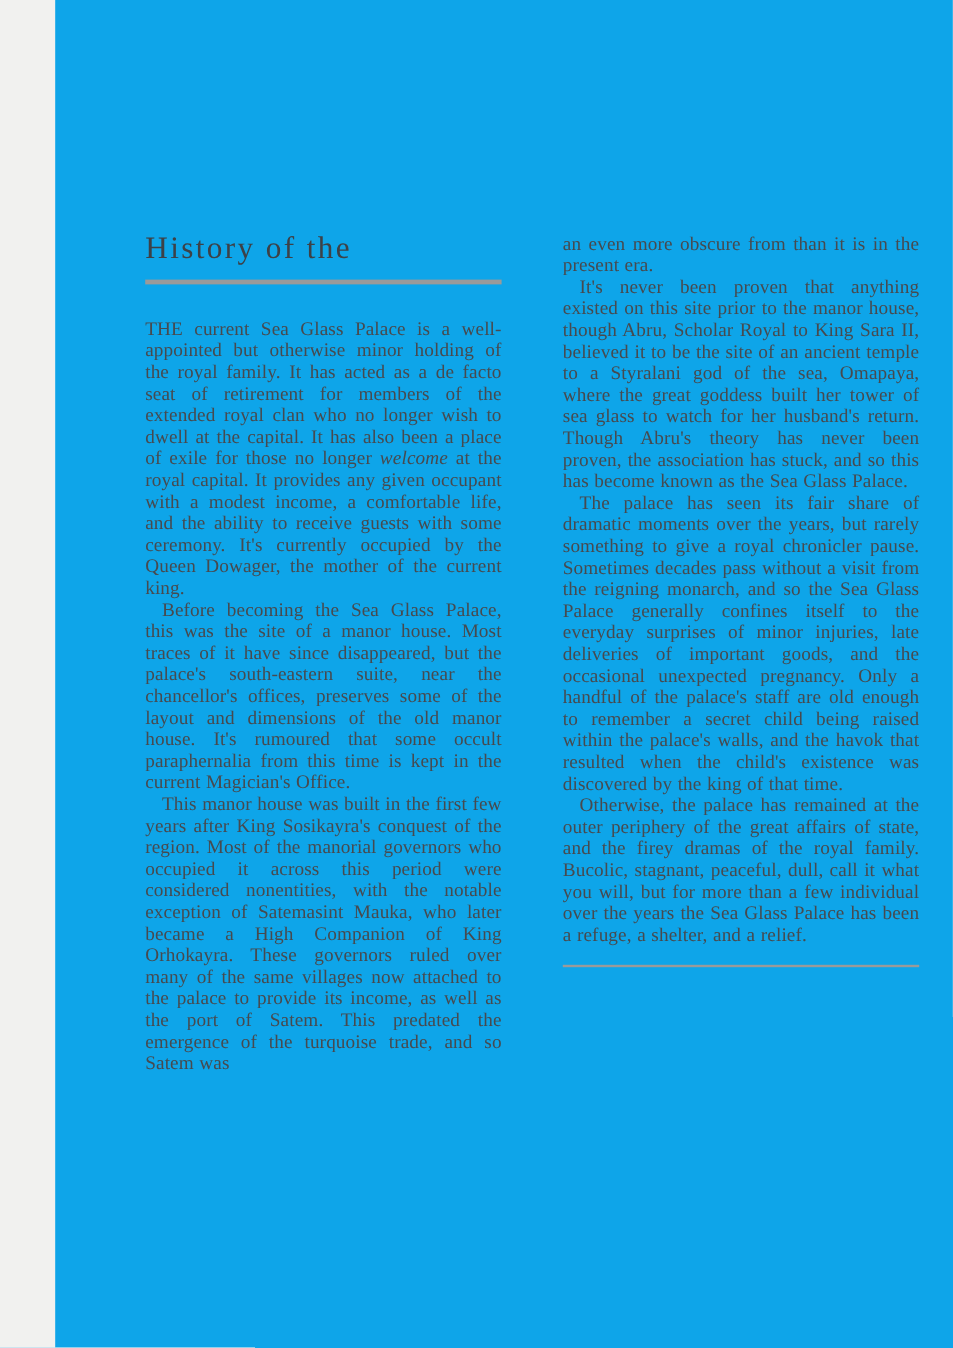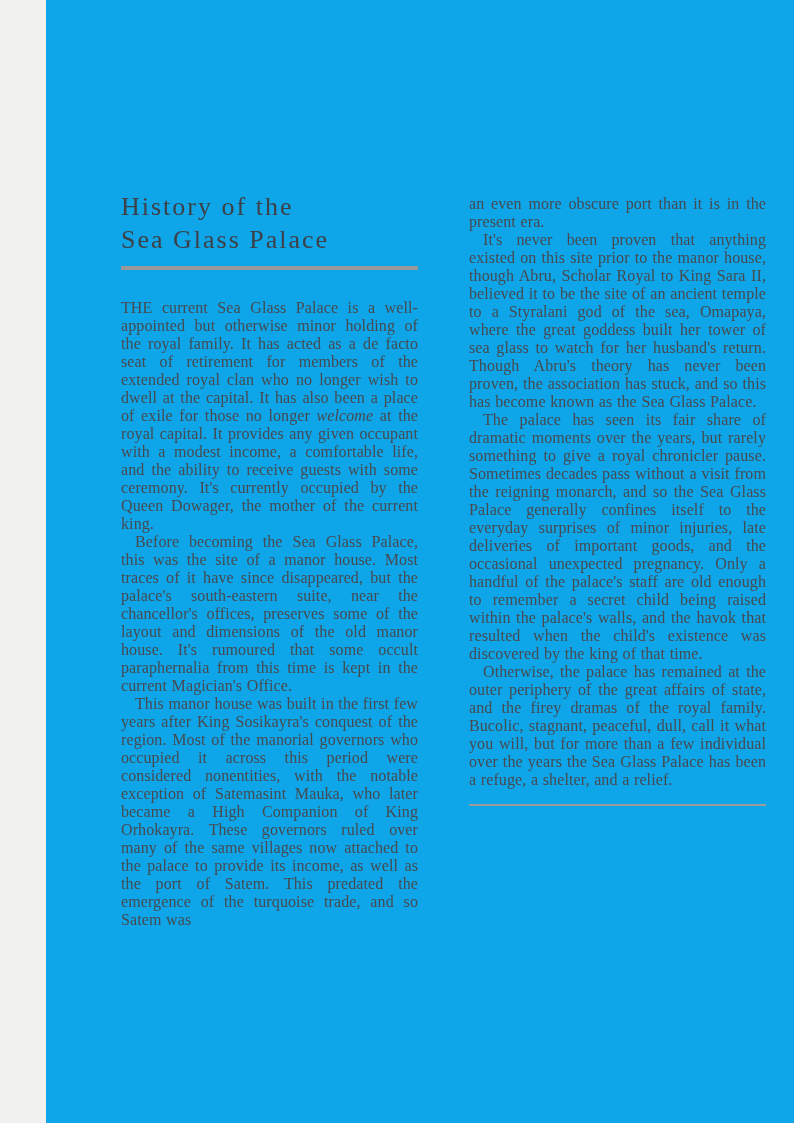--- a/index.html
+++ b/index.html
@@ -81,34 +81,33 @@
 </style>
 </head>
 <body>
 
 <div class="page">
   <div class="columns">
 
     <div class="col left">
       <h1 class="title">
         <span class="title-line">History of the</span>
-        <span class="title-line">Sea Glass Palace</span>
       </h1>
 
       <div class="double-rule"></div>
 
       <p class="body-para"><span>THE current Sea Glass Palace is a well-appointed but otherwise minor holding of the royal family. It has acted as a de facto seat of retirement for members of the extended royal clan who no longer wish to dwell at the capital. It has also been a place of exile for those no longer </span><em>welcome</em><span> at the royal capital. It provides any given occupant with a modest income, a comfortable life, and the ability to receive guests with some ceremony. It's currently occupied by the Queen Dowager, the mother of the current king.</span></p>
 
       <p class="body-para indent">Before becoming the Sea Glass Palace, this was the site of a manor house. Most traces of it have since disappeared, but the palace's south-eastern suite, near the chancellor's offices, preserves some of the layout and dimensions of the old manor house. It's rumoured that some occult paraphernalia from this time is kept in the current Magician's Office.</p>
 
       <p class="body-para indent">This manor house was built in the first few years after King Sosikayra's conquest of the region. Most of the manorial governors who occupied it across this period were considered nonentities, with the notable exception of Satemasint Mauka, who later became a High Companion of King Orhokayra. These governors ruled over many of the same villages now attached to the palace to provide its income, as well as the port of Satem. This predated the emergence of the turquoise trade, and so Satem was</p>
     </div>
 
     <div class="col right">
-      <p class="body-para">an even more obscure port than it is in the present era.</p>
+      <p class="body-para">an even more obscure from than it is in the present era.</p>
 
       <p class="body-para indent">It's never been proven that anything existed on this site prior to the manor house, though Abru, Scholar Royal to King Sara II, believed it to be the site of an ancient temple to a Styralani god of the sea, Omapaya, where the great goddess built her tower of sea glass to watch for her husband's return. Though Abru's theory has never been proven, the association has stuck, and so this has become known as the Sea Glass Palace.</p>
 
       <p class="body-para indent">The palace has seen its fair share of dramatic moments over the years, but rarely something to give a royal chronicler pause. Sometimes decades pass without a visit from the reigning monarch, and so the Sea Glass Palace generally confines itself to the everyday surprises of minor injuries, late deliveries of important goods, and the occasional unexpected pregnancy. Only a handful of the palace's staff are old enough to remember a secret child being raised within the palace's walls, and the havok that resulted when the child's existence was discovered by the king of that time.</p>
 
       <p class="body-para indent">Otherwise, the palace has remained at the outer periphery of the great affairs of state, and the firey dramas of the royal family. Bucolic, stagnant, peaceful, dull, call it what you will, but for more than a few individual over the years the Sea Glass Palace has been a refuge, a shelter, and a relief.</p>
 
       <div class="end-rule"></div>
     </div>
 

